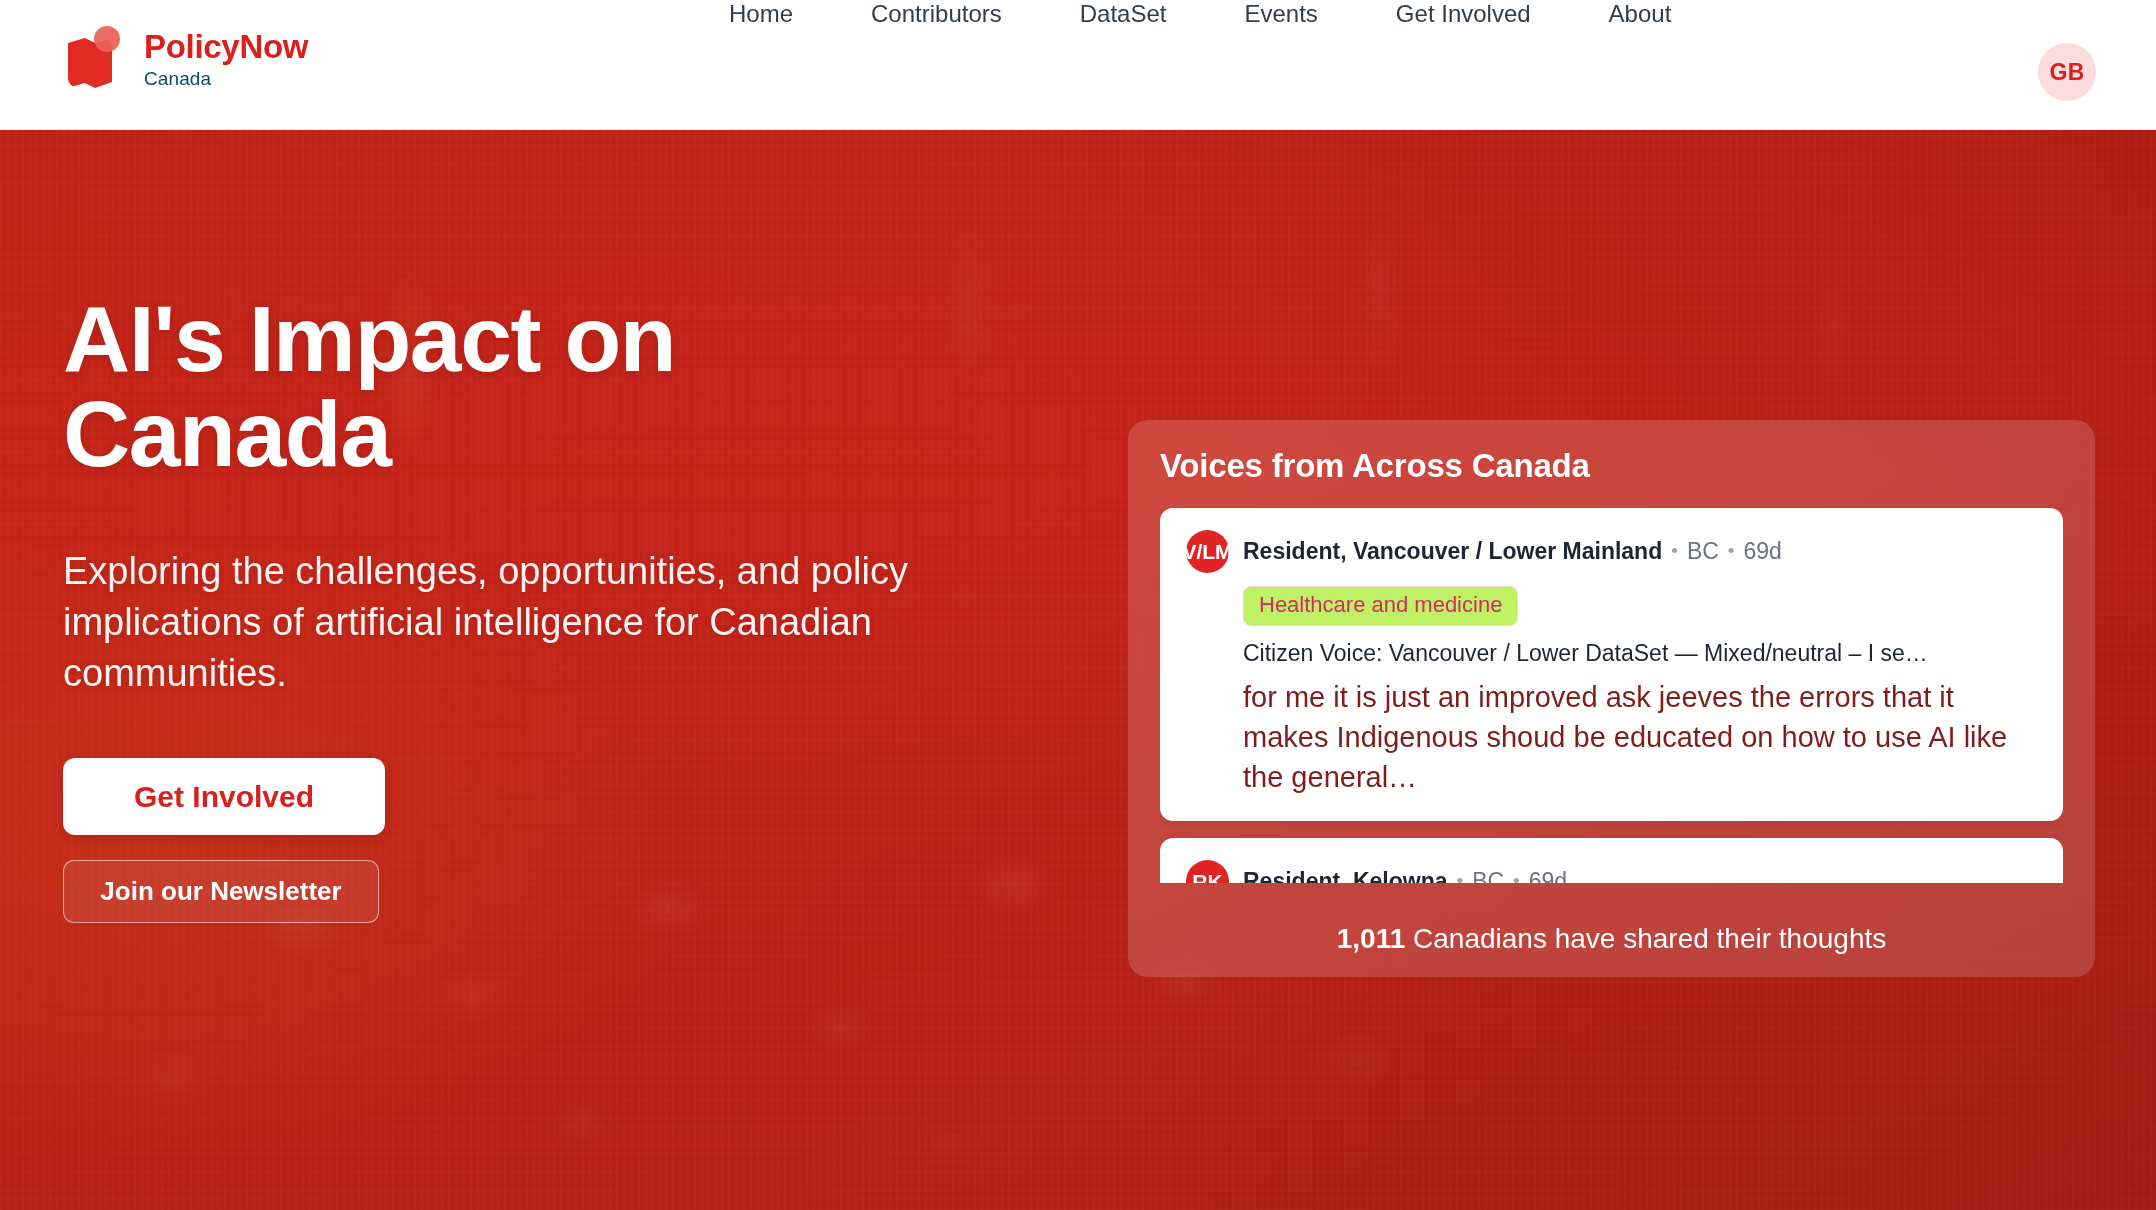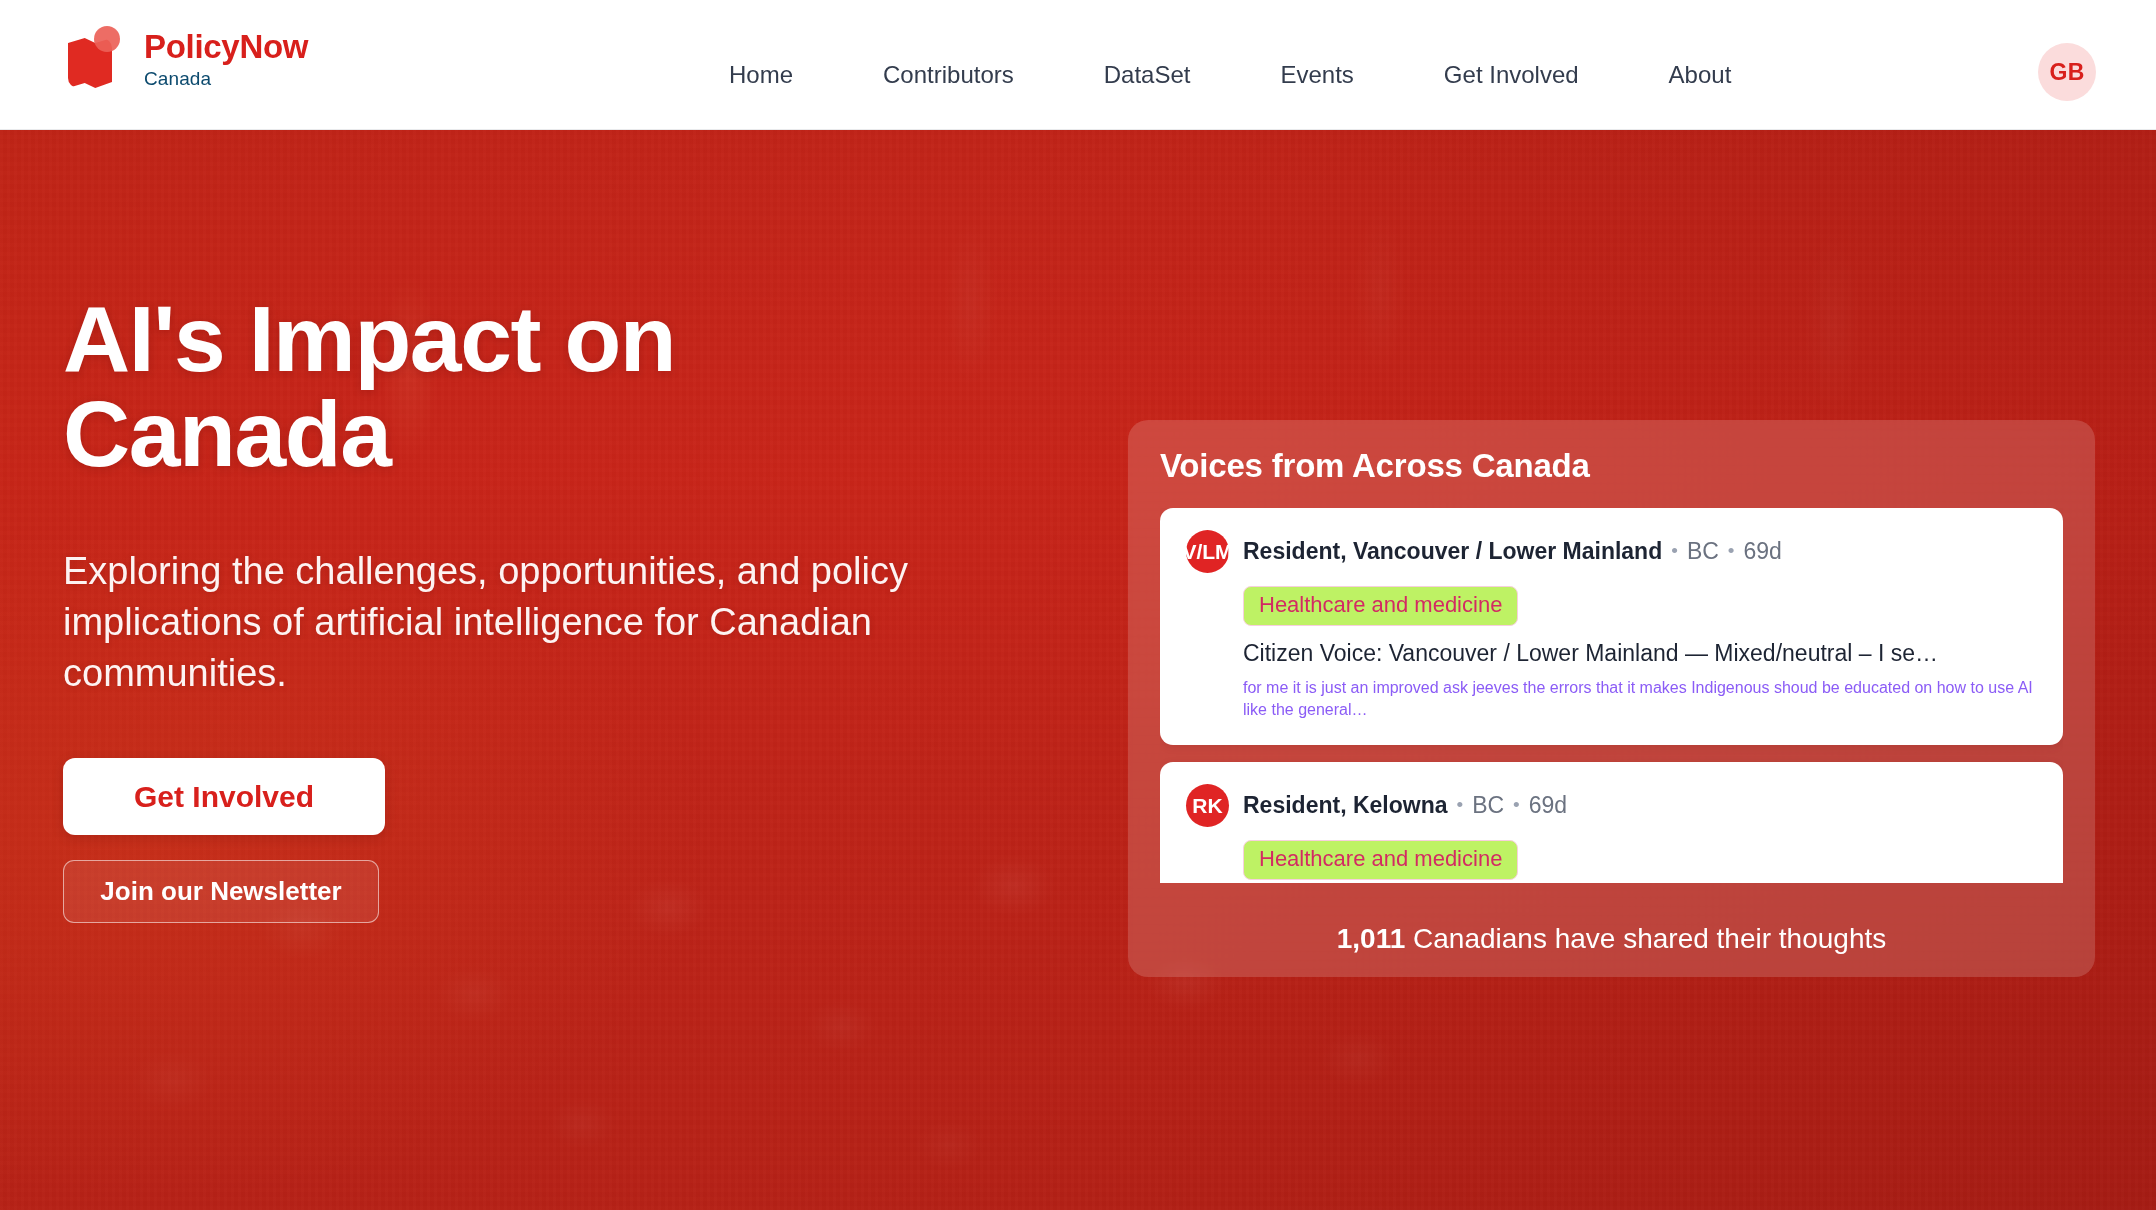--- a/index.html
+++ b/index.html
@@ -39,22 +39,22 @@
   .brand-text { display: flex; flex-direction: column; line-height: 1; }
   .brand-name {
     font-size: 33px; font-weight: 700; color: #d8201c;
     letter-spacing: -0.3px;
   }
   .brand-sub {
     font-size: 19px; font-weight: 400; color: #0c4a6e;
     margin-top: 6px; letter-spacing: .1px;
   }
   .nav {
-    position: absolute; left: 690px; top: 10px;
-    height: 130px; display: flex; align-items: center; gap: 12px;
+    position: absolute; left: 690px; top: 0;
+    height: 130px; display: flex; align-items: flex-start; gap: 0;
   }
   .nav a {
     font-size: 24px; color: #333c4d; text-decoration: none;
     padding: 0 39px; white-space: nowrap;
   }
   .avatar {
     position: absolute; right: 60px; top: 43px;
     width: 58px; height: 58px; border-radius: 50%;
     background: #fbdcdc; color: #d8201c;
     display: flex; align-items: center; justify-content: center;
@@ -184,21 +184,21 @@
     padding: 5px 15px 7px 15px; border-radius: 8px;
   }
   .vtitle {
     margin: 14px 0 0 57px;
     font-size: 23px; color: #1d2433; font-weight: 500;
     white-space: nowrap; overflow: hidden; text-overflow: ellipsis;
     max-width: 790px;
   }
   .vbody {
     margin: 10px 0 0 57px;
-    font-size: 16px; color: #8b5cf6; line-height: 1.38;
+    font-size: 29px; color: #7f1d1d; line-height: 1.38;
     max-width: 790px;
   }
   .voices-stat {
     position: absolute; left: 0; right: 0; bottom: 22px;
     text-align: center; color: #ffffff; font-size: 28px; font-weight: 400;
   }
   .voices-stat b { font-weight: 700; }
 </style>
 </head>
 <body>
@@ -247,21 +247,21 @@
     <div class="voices-scroll">
 
       <div class="vcard">
         <div class="vcard-head">
           <div class="vavatar">V/LM</div>
           <div class="vmeta">
             <span class="who">Resident, Vancouver / Lower Mainland</span><span class="sep">•</span><span class="dim">BC</span><span class="sep">•</span><span class="dim">69d</span>
           </div>
         </div>
         <span class="vtag">Healthcare and medicine</span>
-        <div class="vtitle">Citizen Voice: Vancouver / Lower Mainland — Mixed/neutral – I se…</div>
+        <div class="vtitle">Citizen Voice: Vancouver / Lower DataSet — Mixed/neutral – I se…</div>
         <div class="vbody">for me it is just an improved ask jeeves the errors that it makes Indigenous shoud be educated on how to use AI like the general…</div>
       </div>
 
       <div class="vcard">
         <div class="vcard-head">
           <div class="vavatar">RK</div>
           <div class="vmeta">
             <span class="who">Resident, Kelowna</span><span class="sep">•</span><span class="dim">BC</span><span class="sep">•</span><span class="dim">69d</span>
           </div>
         </div>

